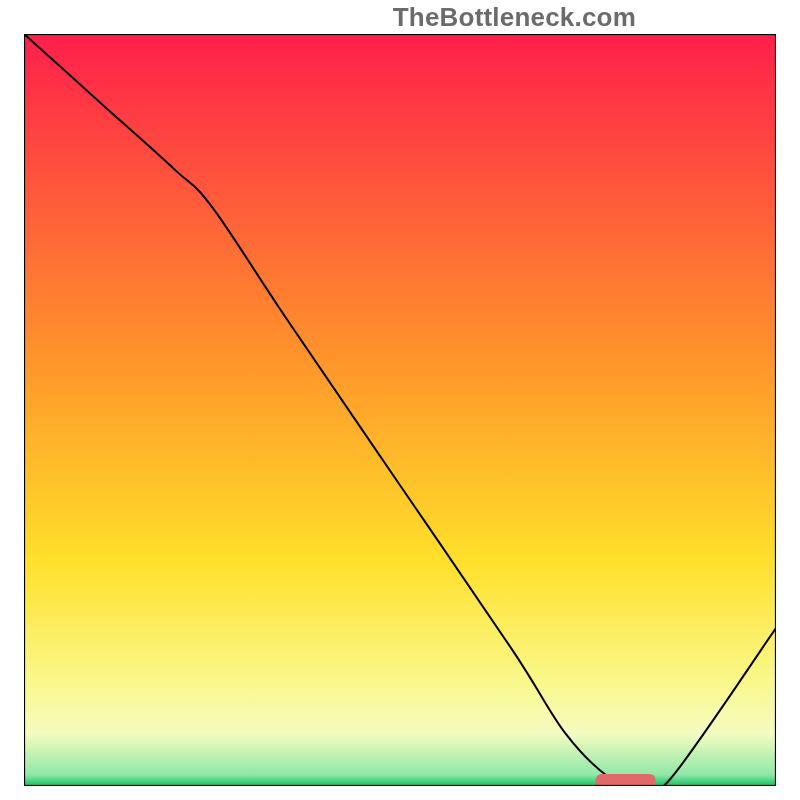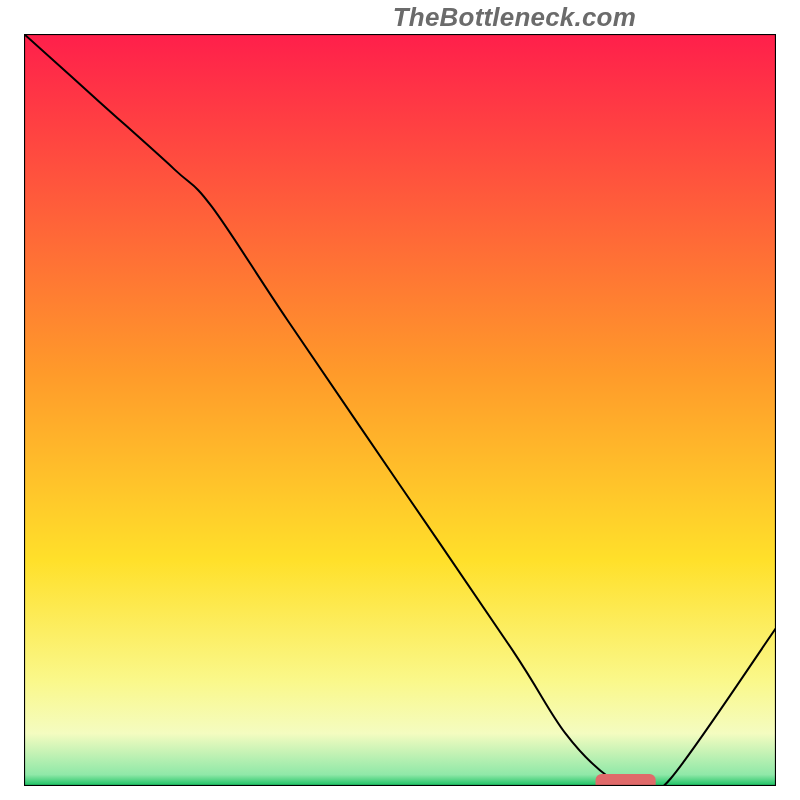--- a/index.html
+++ b/index.html
@@ -8,21 +8,20 @@
     width: 800px;
     height: 800px;
     overflow: hidden;
     background: #ffffff;
     font-family: Arial, Helvetica, sans-serif;
   }
   .frame {
     position: relative;
     width: 648px;
     height: 800px;
-    font-style: italic;
   }
   .watermark {
     position: absolute;
     top: 2px;
     right: 12px;
     font-size: 26px;
     font-weight: 600;
     color: #6b6b6b;
     letter-spacing: 0.2px;
   }

